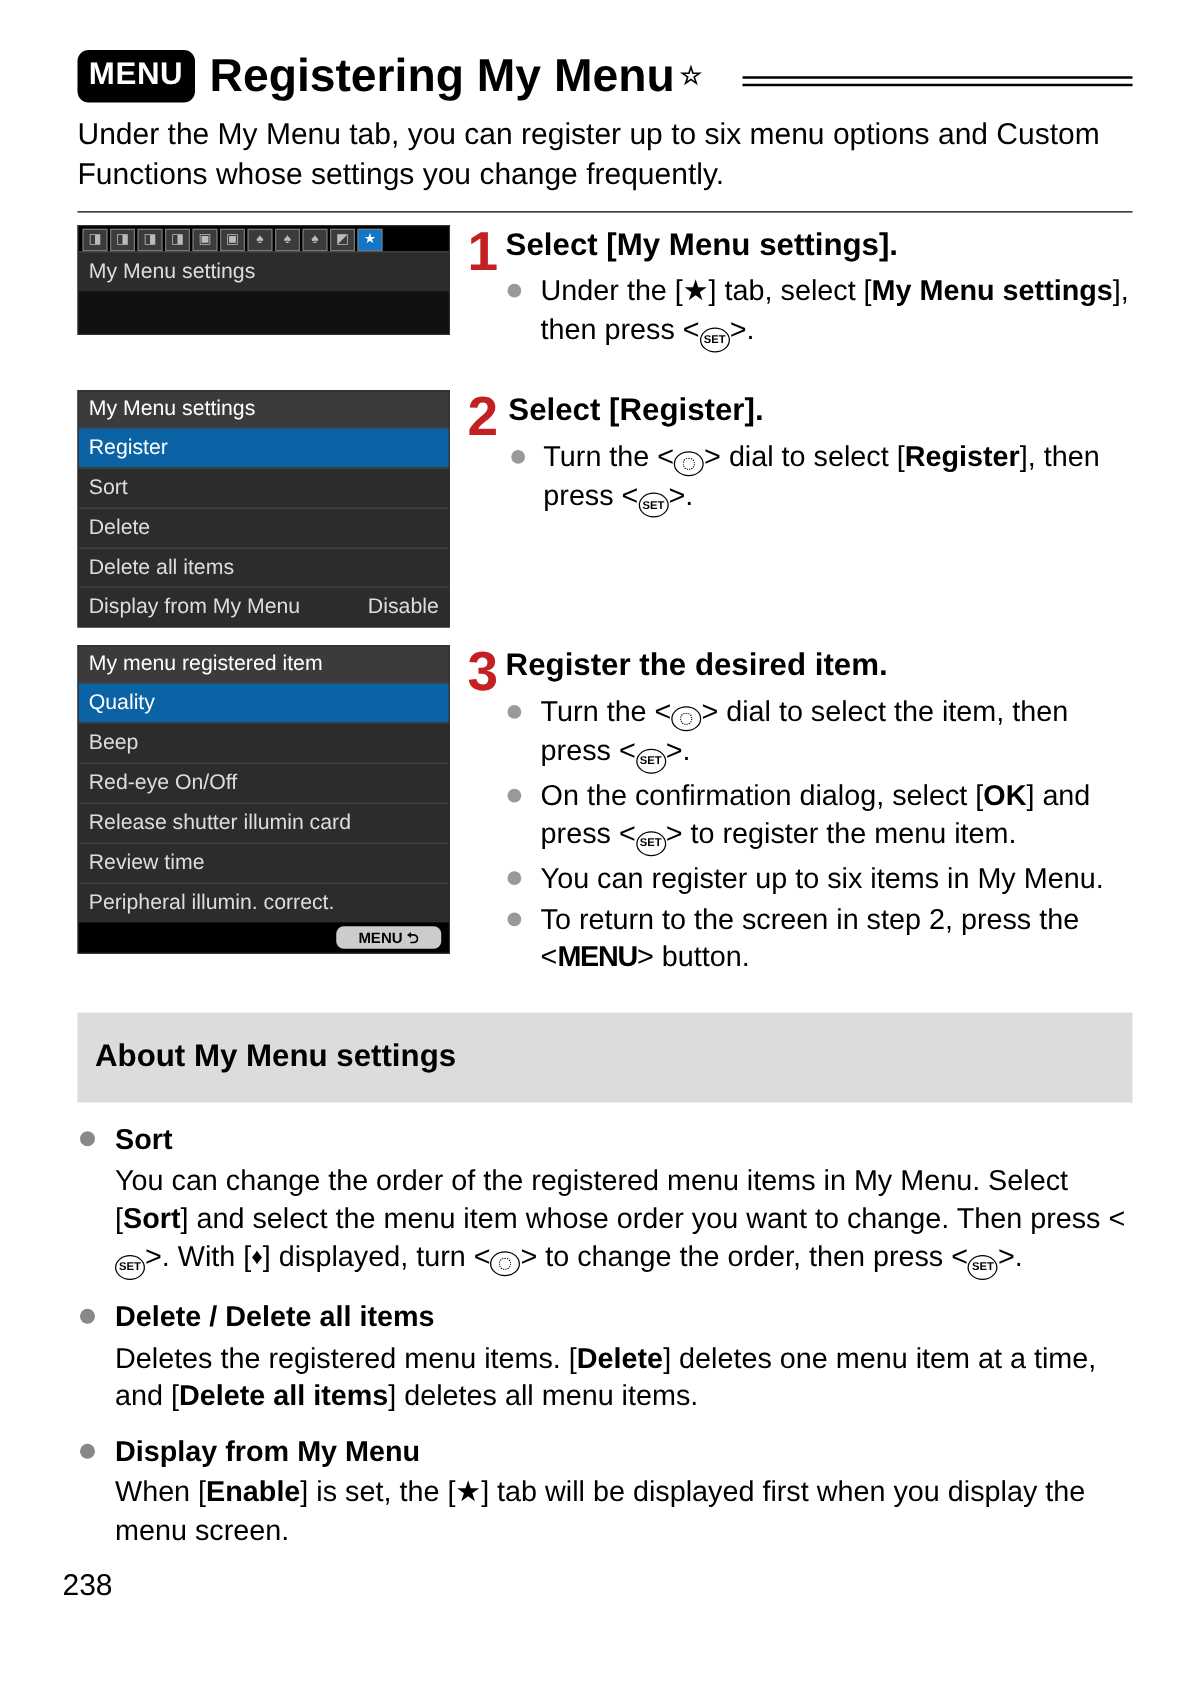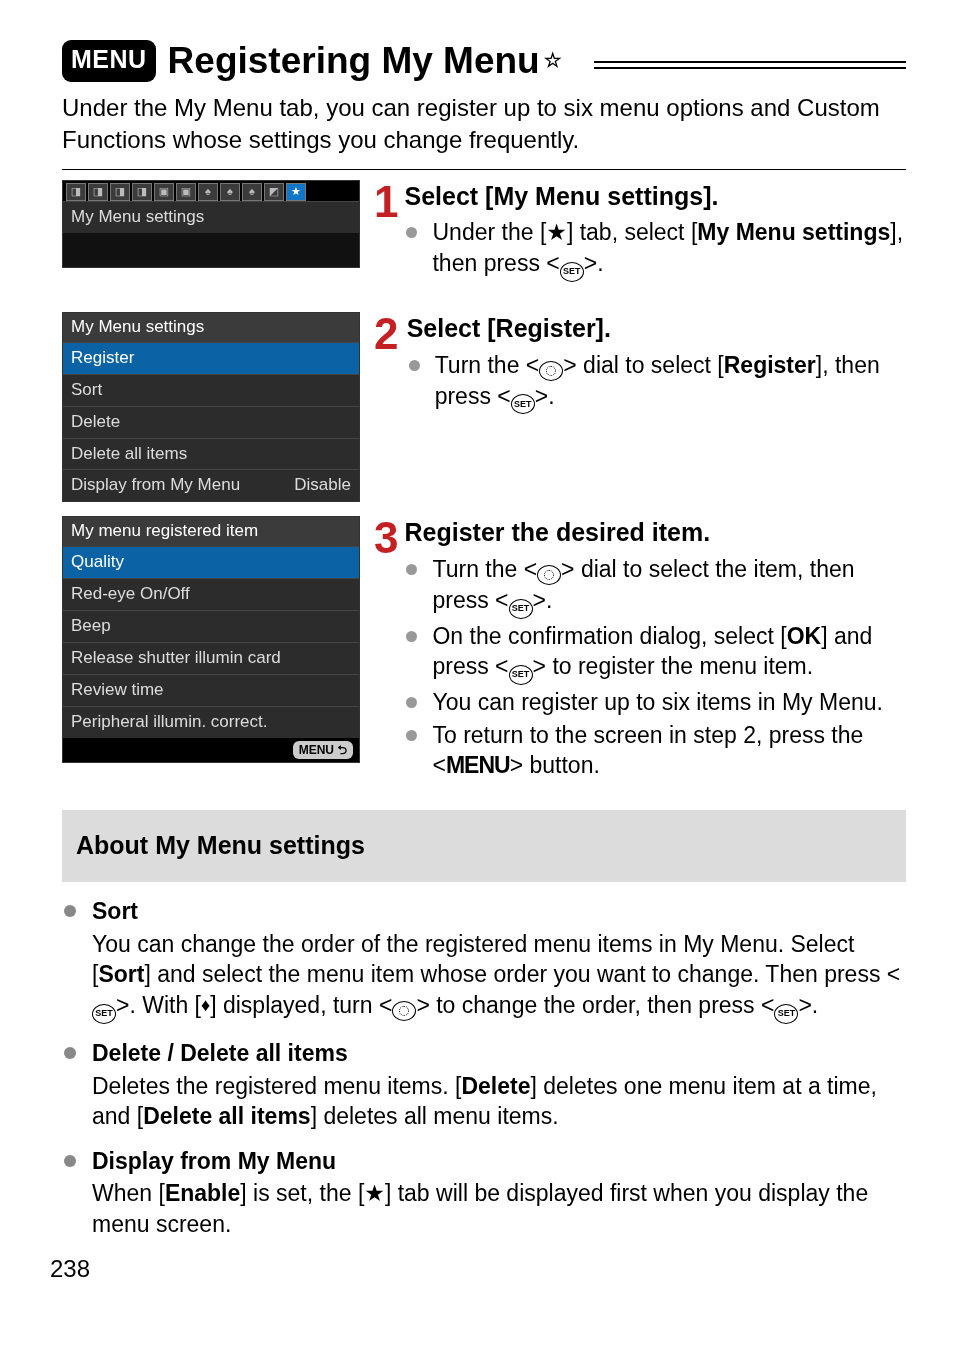--- a/index.html
+++ b/index.html
@@ -116,21 +116,21 @@
       justify-content:flex-end;
       background:#000;
       padding:3px 6px;
     }
     .menu-pill {
       background:#ccc;
       color:#000;
       font-size:12px;
       font-weight:bold;
       border-radius:6px;
-      padding:1px 6px;
+      padding:1px 18px;
     }
     .stepnum {
       font-size: 44px;
       font-weight: bold;
       color: #c41f23;
       line-height: 1;
       display: inline-block;
       width: 32px;
       vertical-align: top;
     }
@@ -300,22 +300,22 @@
       </div>
     </div>
   </div>
 </div>
 
 <div class="cols">
   <div class="left">
     <div class="screenshot">
       <div class="ss-hdr">My menu registered item</div>
       <div class="ss-row sel">Quality</div>
+      <div class="ss-row">Beep</div>
       <div class="ss-row">Red-eye On/Off</div>
-      <div class="ss-row">Beep</div>
       <div class="ss-row">Release shutter illumin card</div>
       <div class="ss-row">Review time</div>
       <div class="ss-row">Peripheral illumin. correct.</div>
       <div class="ss-footer">
         <span class="menu-pill"><span>MENU</span> ⮌</span>
       </div>
     </div>
   </div>
   <div class="right">
     <div class="step last">

